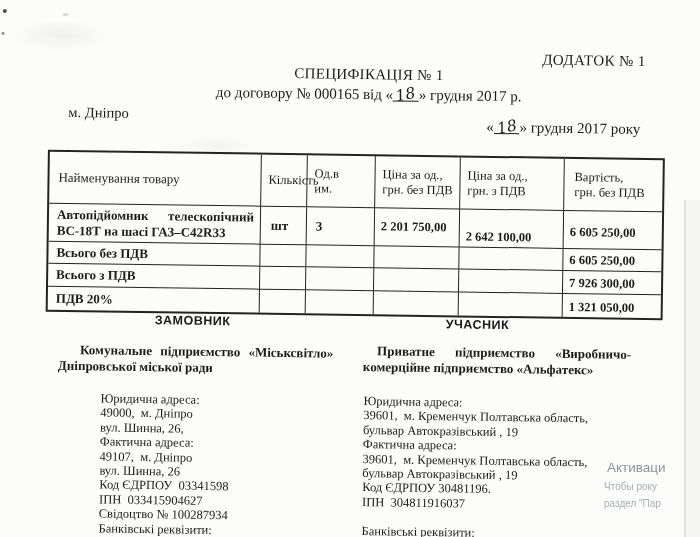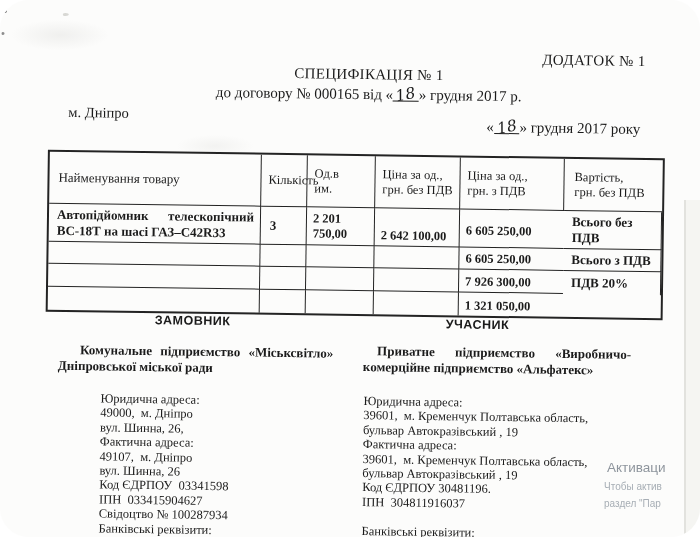--- a/index.html
+++ b/index.html
@@ -5,21 +5,20 @@
   * { margin:0; padding:0; box-sizing:border-box; }
   html,body { background:#ffffff; }
   .page {
     position:relative; width:700px; height:537px; overflow:hidden;
     color:#1b1b1b;
     font-family:"Liberation Serif", serif;
     background:
       radial-gradient(70px 22px at 60px 35px, rgba(195,195,192,0.22), transparent 70%),
       radial-gradient(55px 16px at 215px 146px, rgba(200,200,196,0.18), transparent 70%),
       #fcfcfb;
-    border-radius: 29px;
   }
   .doc { position:absolute; left:0; top:0; width:700px; height:537px;
          transform:rotate(0.8deg); transform-origin:0 0; }
 
   .speck { position:absolute; border-radius:50%; }
   .speck1 { left:3px; top:9px; width:4px; height:4px; background:#4c4c4c; }
   .speck2 { left:2px; top:32px; width:3px; height:3px; background:#8d8d8d; }
   .speck3 { left:63px; top:12px; width:6px; height:3px; background:#d8d8d4; }
 
   .edge-strip { position:absolute; left:686px; top:200px; width:14px; height:337px; background:#f5f5f2; }
@@ -121,20 +120,21 @@
         <div>грн. без ПДВ</div>
       </div>
 
       <div class="tc prod-name">
         <div class="l1">
           <span>Автопідйомник</span>
           <span>телескопічний</span>
         </div>
         <div>ВС-18Т на шасі ГАЗ–С42R33</div>
       </div>
+      <div class="tc cell-unit">шт</div>
       <div class="tc cell-center">3</div>
       <div class="tc num num-mid">2 201 750,00</div>
       <div class="tc num num-low">2 642 100,00</div>
       <div class="tc num num-data-total nr">6 605 250,00</div>
 
       <div class="tc sum-label">Всього без ПДВ</div>
       <div class="tc"></div>
       <div class="tc"></div>
       <div class="tc"></div>
       <div class="tc"></div>
@@ -192,16 +192,16 @@
       <div class="detline"></div>
       <div class="detline">Банківські реквізити:</div>
     </div>
   </div>
 
   <div class="edge-strip"></div>
   <div class="edge-line"></div>
 
   <div class="wm">
     <div class="wm-l1">Активаци</div>
-    <div class="wm-l2">Чтобы актив</div>
+    <div class="wm-l2">Чтобы року</div>
     <div class="wm-l2">раздел "Пар</div>
   </div>
 </div>
 
 </body></html>

